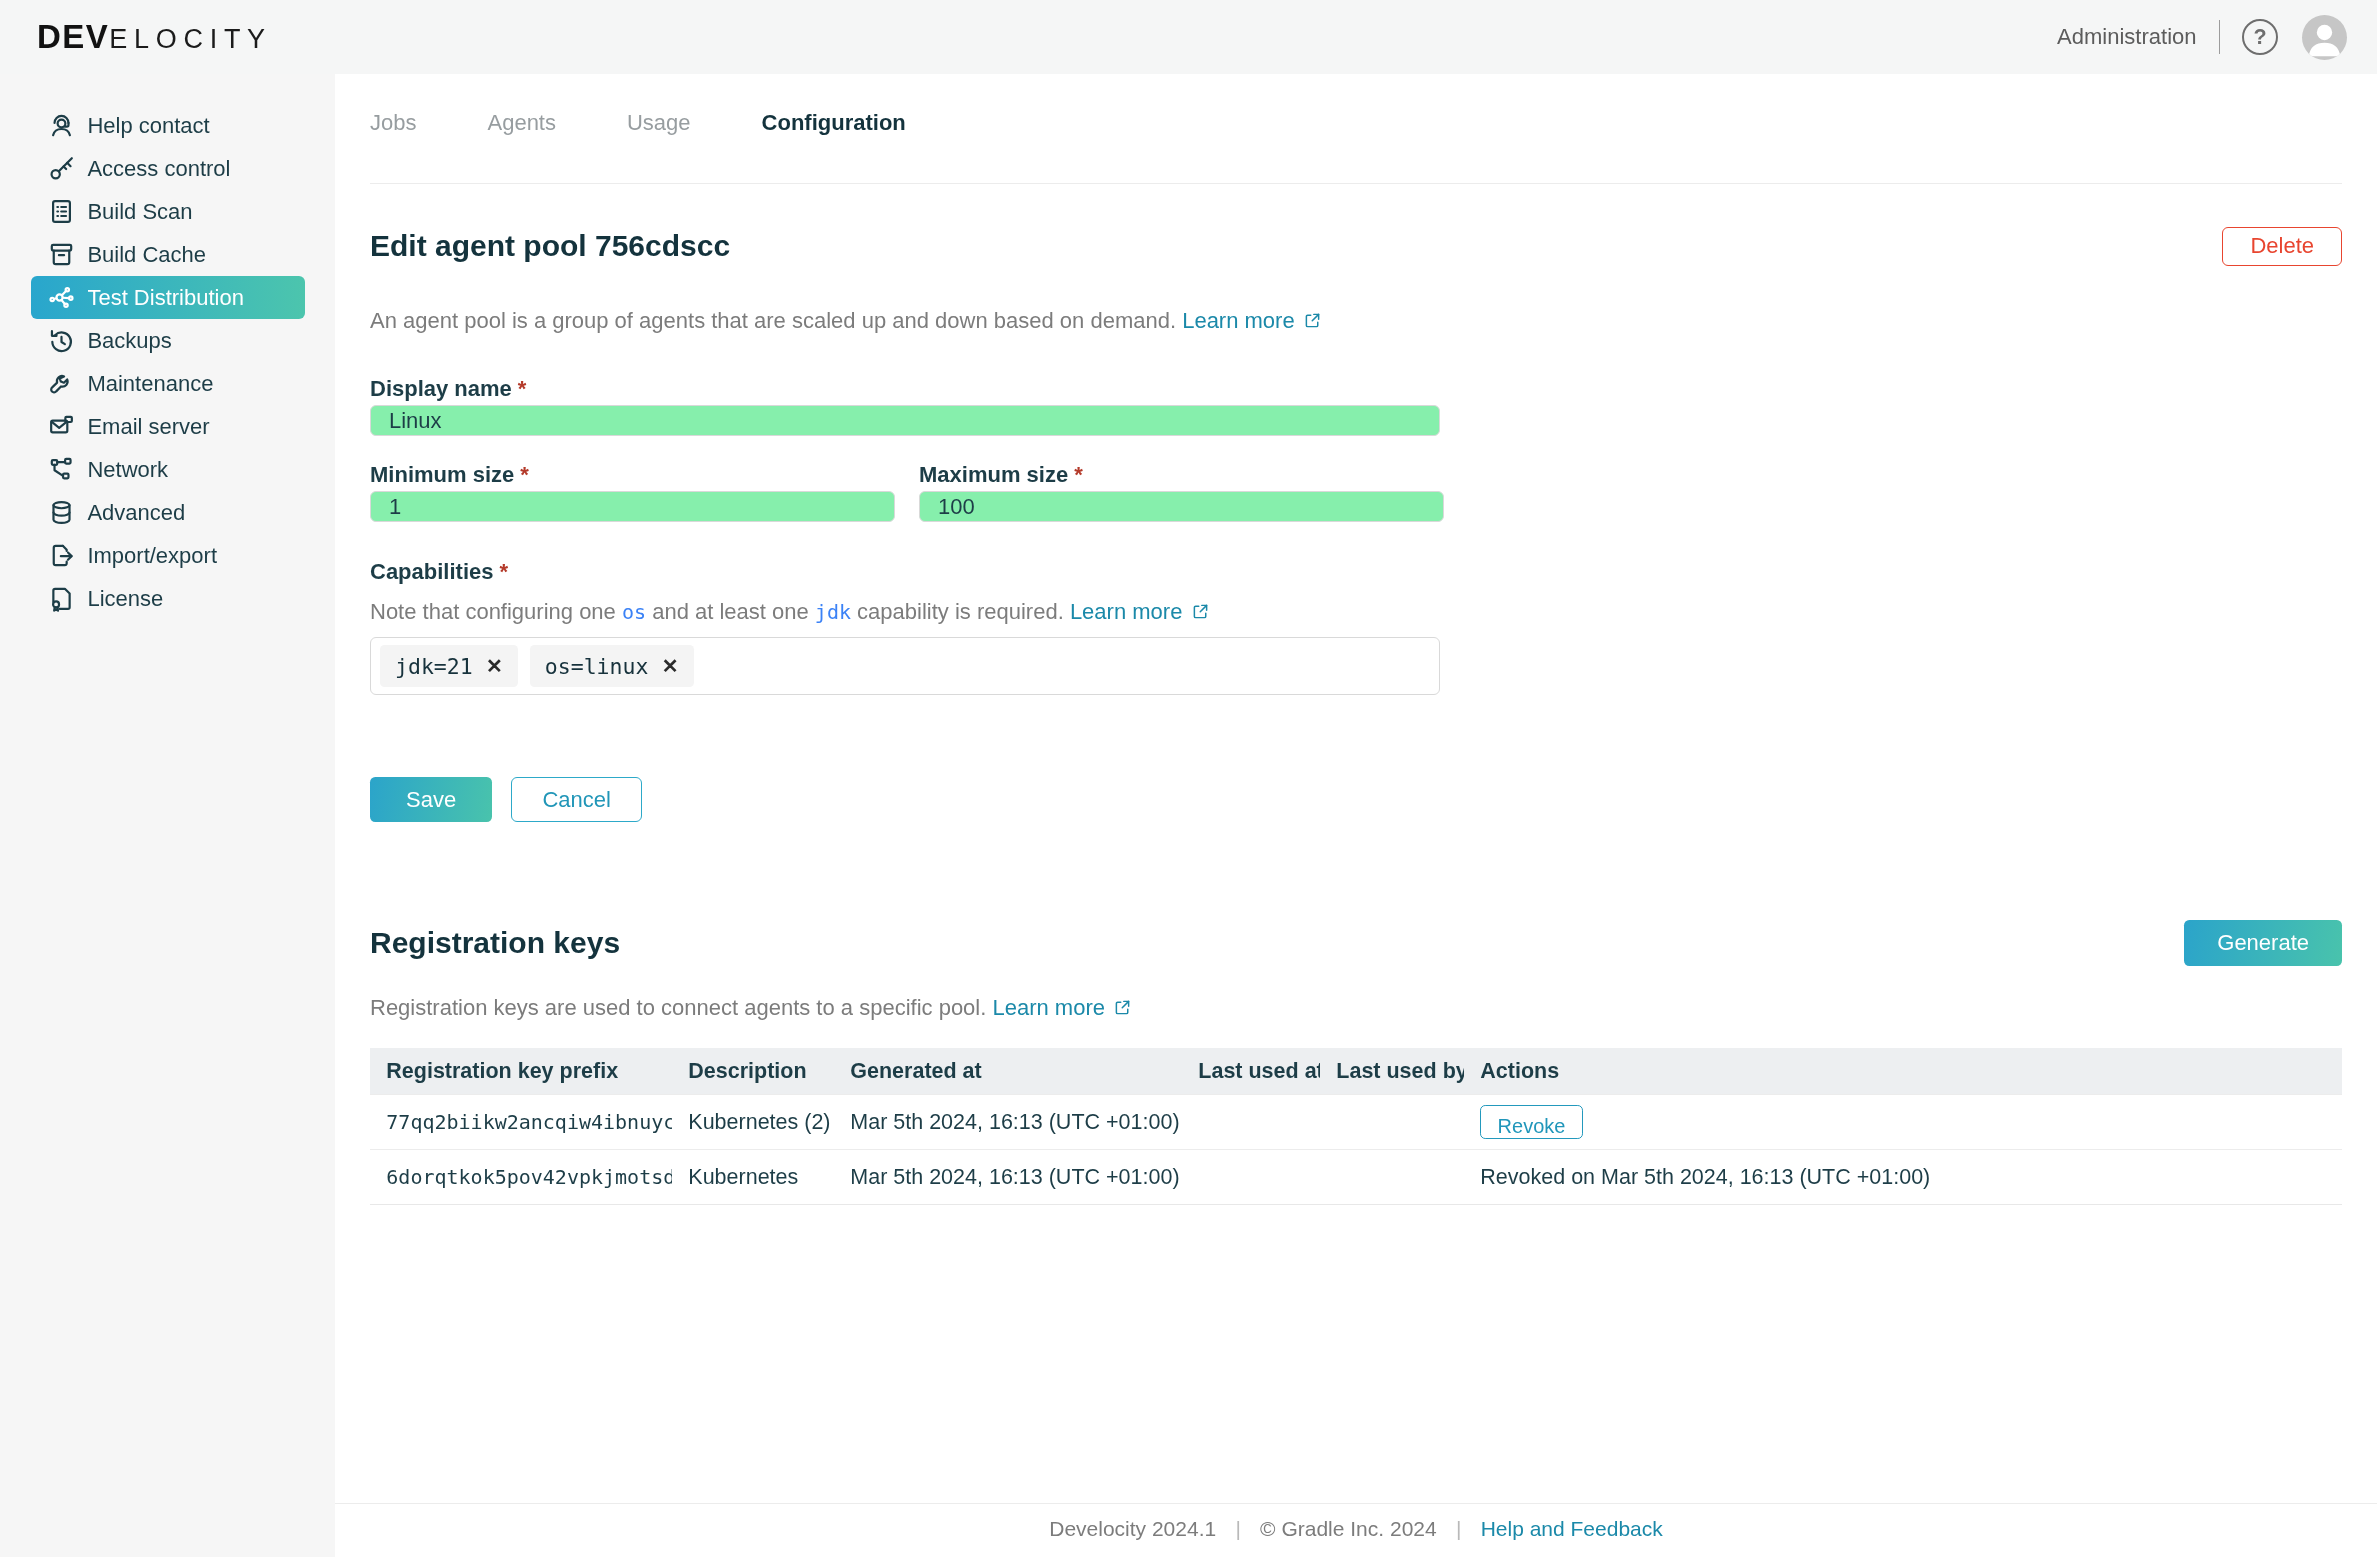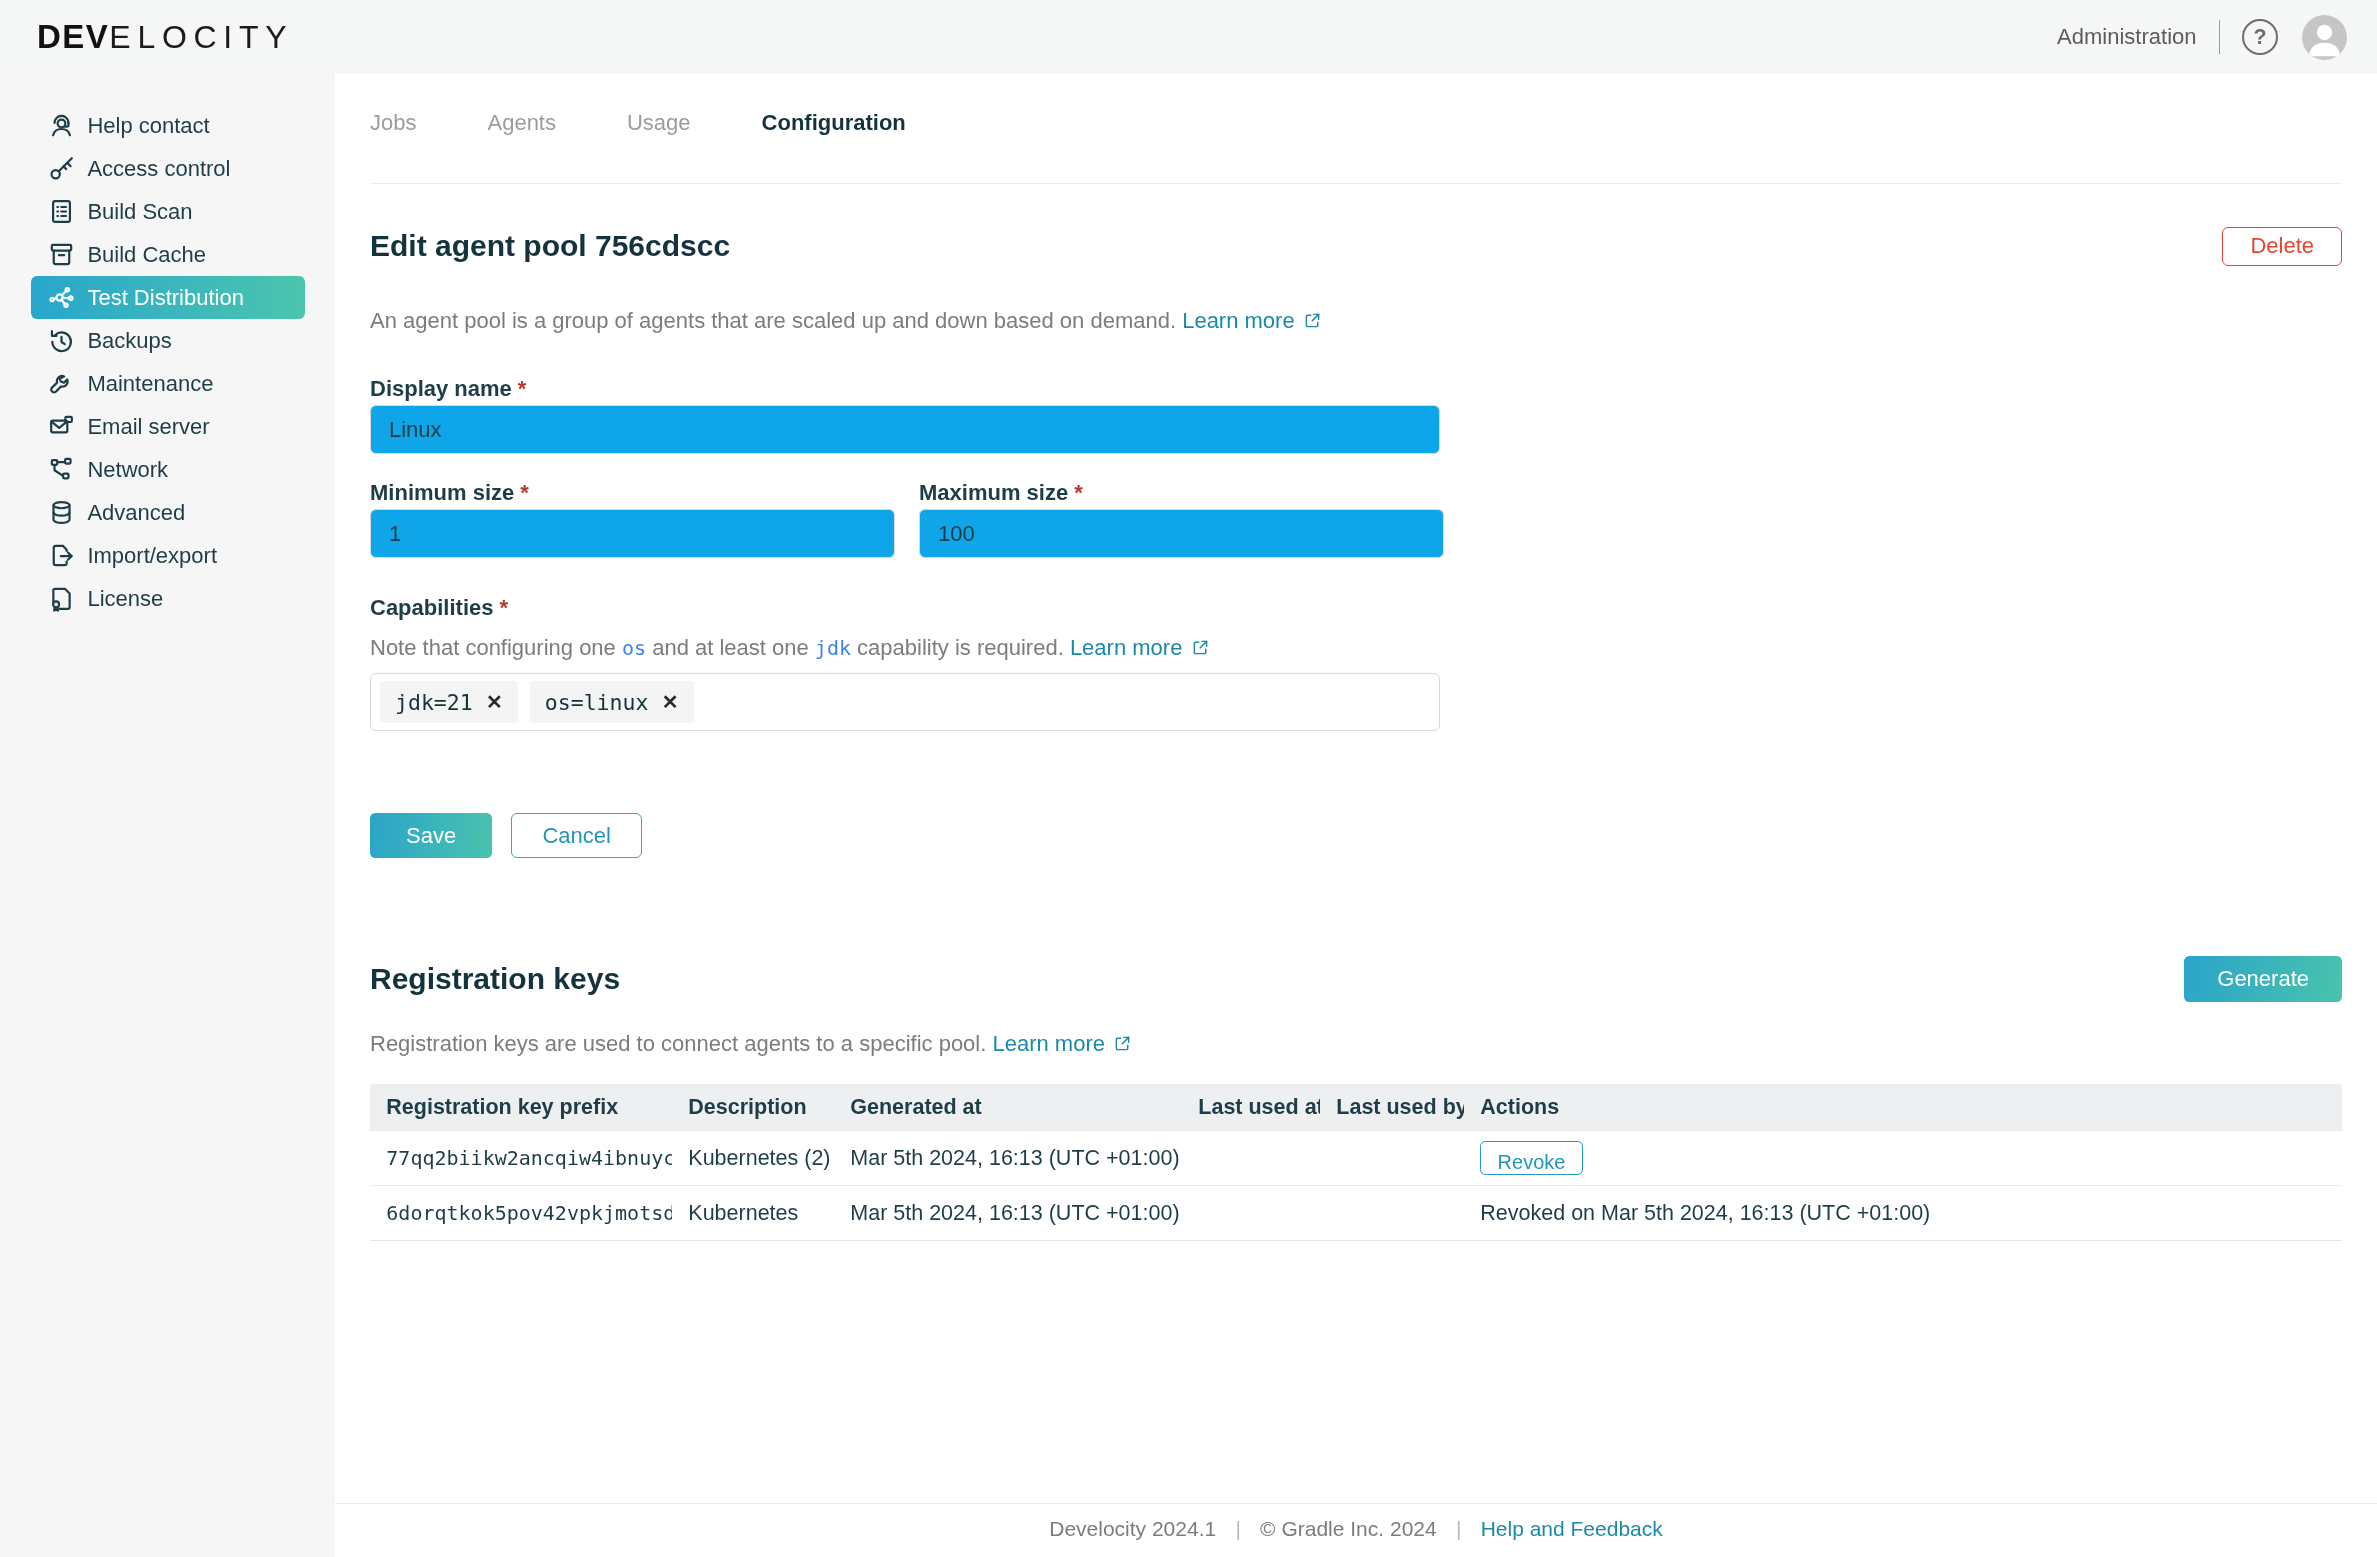--- a/index.html
+++ b/index.html
@@ -4,21 +4,21 @@
 <style>
   * { margin:0; padding:0; box-sizing:border-box; }
   html,body { width:2377px; height:1557px; }
   body { font-family:"Liberation Sans", sans-serif; background:#fff; color:#1d3d47; overflow:hidden; }
   .page { width:2377px; height:1557px; display:flex; flex-direction:column; }
 
   
   .topbar { height:74px; background:#f5f6f6; display:flex; align-items:center; padding:0 30px 0 37px; flex:0 0 auto; }
   .logo { display:flex; align-items:baseline; cursor:pointer; }
   .logo-bold { font-size:33px; font-weight:800; letter-spacing:1.5px; color:#121212; }
-  .logo-rest { font-size:32px; font-weight:300; letter-spacing:6.7px; color:#1b1b1b; }
+  .logo-rest { font-size:27px; font-weight:300; letter-spacing:6.7px; color:#1b1b1b; }
   .topbar-right { margin-left:auto; display:flex; align-items:center; }
   .admin-label { font-size:22px; color:#5c5c5c; }
   .topbar-divider { width:1.5px; height:34px; background:#9c9c9c; margin:0 22px; }
   .help-circle { width:36px; height:36px; border-radius:50%; border:2.2px solid #6e6e6e; color:#6e6e6e;
                  font-size:21.5px; font-weight:700; display:flex; align-items:center; justify-content:center; }
   .avatar { width:45px; height:45px; border-radius:50%; background:#c6c6c6; margin-left:24px; overflow:hidden; display:flex; align-items:center; justify-content:center; }
 
   
   .app { flex:1; display:flex; min-height:0; }
   .sidebar { width:335px; background:#f6f6f6; padding-top:30px; flex:0 0 auto; }
@@ -46,22 +46,22 @@
   .btn-outline { height:46px; padding:0 30px; font-size:22px; color:#2196b8; border:1.5px solid #2da9c9; }
 
   .desc-line { margin-top:37px; font-size:22px; line-height:30px; color:#7c7c7c; }
   .link { color:#1b89a9; text-decoration:none; cursor:pointer; white-space:nowrap; }
   .ext-icon { display:inline-block; vertical-align:-3px; margin-left:7.4px; }
 
   
   .field-label { margin-top:36px; font-size:22px; line-height:27px; font-weight:700; color:#1d3d47; }
   .field-label:first-of-type { margin-top:25px; }
   .req { color:#b43a2a; margin-left:6px; font-weight:700; }
-  .text-input { display:block; margin-top:3px; height:49px; width:1070px; border:1.5px solid #d9d9d9; border-radius:6px;
-                padding:0 18px; font-size:22px; color:#1d3d47; font-family:inherit; background:#0ea5e9; outline:none; }
+  .text-input { display:block; margin-top:3px; height:31px; width:1070px; border:1.5px solid #d9d9d9; border-radius:6px;
+                padding:0 18px; font-size:22px; color:#1d3d47; font-family:inherit; background:#86efac; outline:none; }
   .size-row { display:flex; gap:24px; }
   .size-col { width:525px; }
   .size-col .text-input { width:100%; }
   .cap-note { margin-top:12px; font-size:22px; line-height:30px; color:#7c7c7c; }
   .code { font-family:"DejaVu Sans Mono", monospace; font-size:20px; color:#3b82f6; }
   .tag-box { margin-top:7.4px; width:1070px; height:58px; border:1.5px solid #d9d9d9; border-radius:6px; background:#fff;
              display:flex; align-items:center; padding:0 9px; gap:12px; cursor:text; }
   .tag { background:#f4f4f4; border-radius:4.5px; height:42px; display:flex; align-items:center; padding:0 15px; gap:13.4px; }
   .tag-label { font-family:"DejaVu Sans Mono", monospace; font-size:21.5px; color:#17323c; }
   .tag-x { font-size:20px; color:#2b2b2b; cursor:pointer; font-weight:700; }

